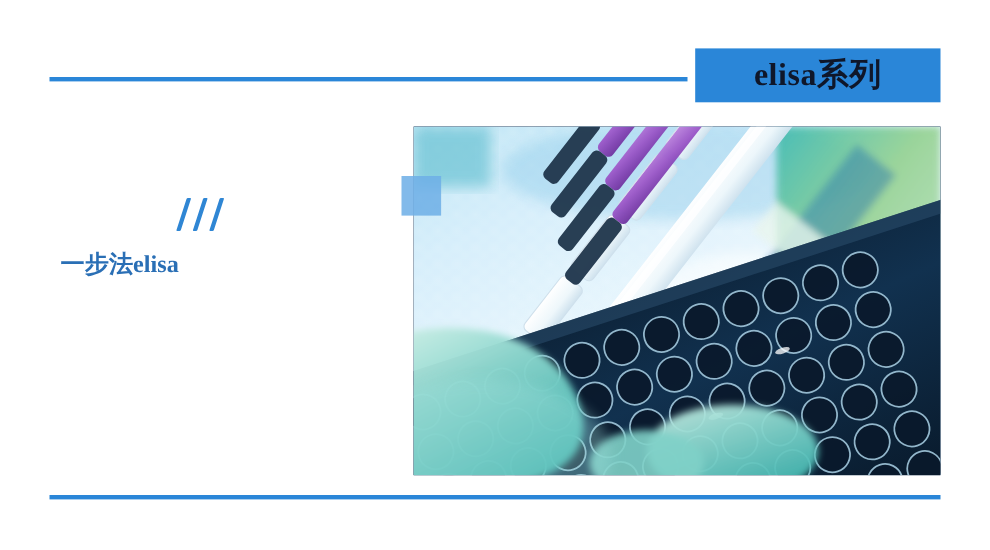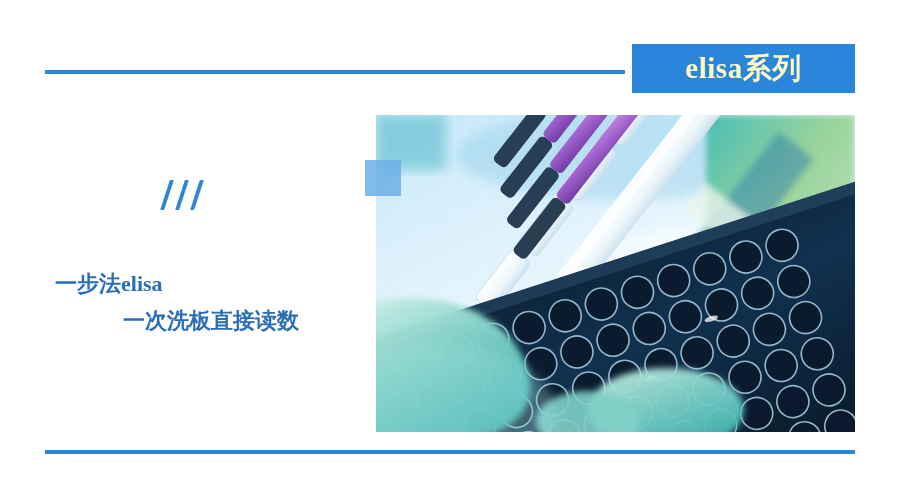--- a/index.html
+++ b/index.html
@@ -44,21 +44,21 @@
     left: 632px;
     top: 44px;
     width: 223px;
     height: 49px;
     background: #2a86d8;
     display: flex;
     align-items: center;
     justify-content: center;
   }
   .title-banner .title-text {
-    color: #fef9c3;
+    color: #0f172a;
     font-size: 29px;
     font-weight: bold;
     letter-spacing: 0.5px;
     line-height: 1;
     white-space: nowrap;
     font-family: "Liberation Serif", "DejaVu Serif", serif;
   }
 
   
   .left-block {
@@ -81,21 +81,20 @@
     height: 30px;
     background: #2f86d4;
     transform: skewX(-18deg);
     border-radius: 1px;
   }
   .headlines {
     position: absolute;
     top: 42px;
     left: 0;
     width: 300px;
-    margin-top: 44px;
   }
   .headline {
     color: #2a6fb5;
     font-weight: bold;
     font-size: 22px;
     line-height: 1.68;
     white-space: nowrap;
     font-family: "Liberation Serif", "DejaVu Serif", serif;
   }
   .headline.l1 { padding-left: 10px; }
@@ -138,21 +137,20 @@
   <div class="left-block">
 
     <div class="slashes">
       <span class="slash"></span>
       <span class="slash"></span>
       <span class="slash"></span>
     </div>
 
     <div class="headlines">
       <div class="headline l1">一步法elisa</div>
-      <div class="headline l3">一次洗板直接读数</div>
     </div>
 
   </div>
 
   <div class="photo">
     <svg viewBox="0 0 479 317" preserveAspectRatio="none">
       <defs>
         <linearGradient id="skyGrad" x1="0" y1="0" x2="0.75" y2="1">
           <stop offset="0%" stop-color="#bfe6f5"></stop>
           <stop offset="25%" stop-color="#d5eefb"></stop>

